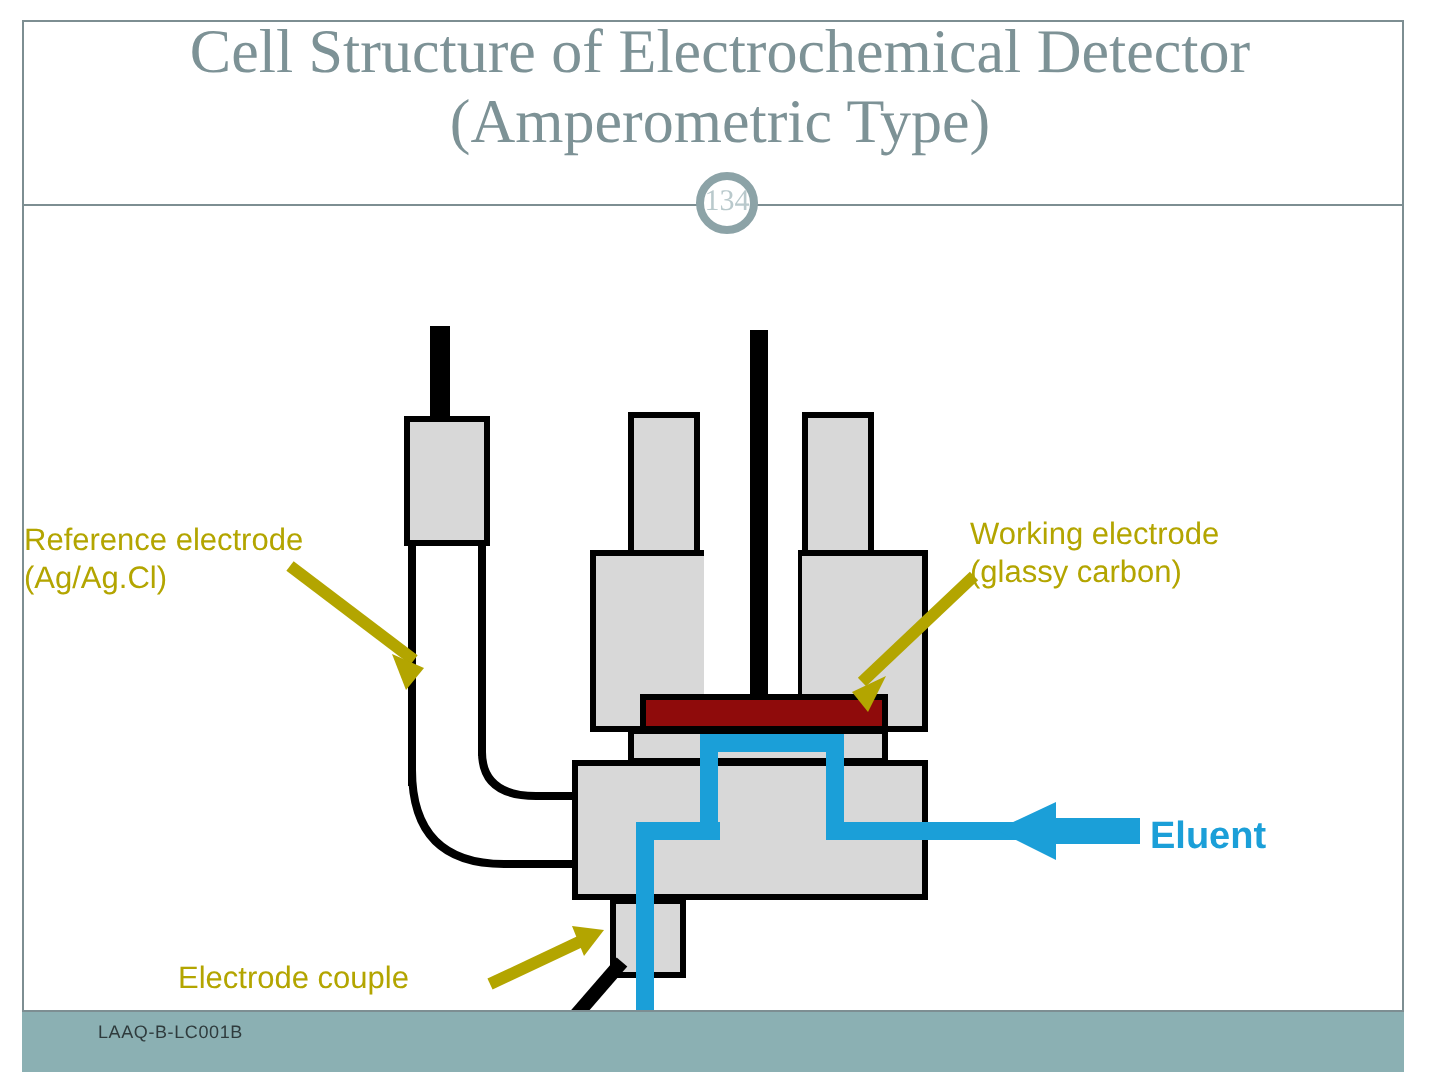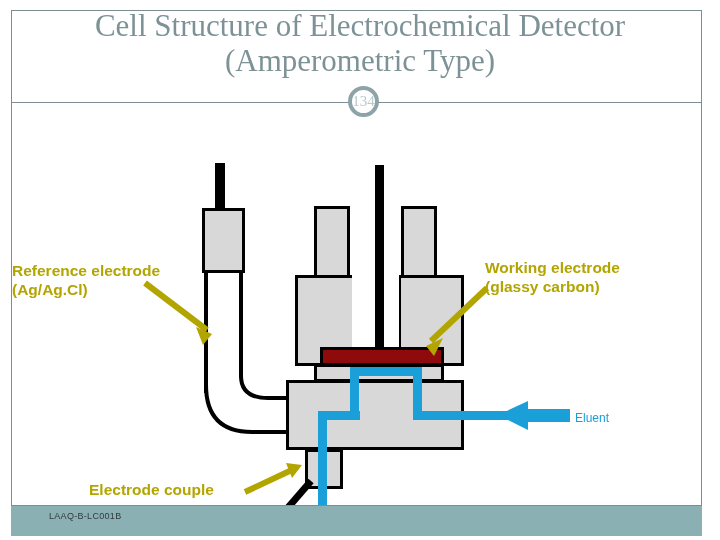--- a/index.html
+++ b/index.html
@@ -114,28 +114,27 @@
     background: #ffffff;
   }
 
   
   .lbl {
     position: absolute;
     font-size: 15.5px;
     line-height: 19px;
     color: #b3a500;
     white-space: pre-line;
-    font-weight: bold;
   }
   .lbl-blue {
     position: absolute;
-    font-size: 12px;
+    font-size: 19px;
     line-height: 19px;
     color: #1b9fd8;
-    font-weight: normal;
+    font-weight: bold;
   }
 
   svg.overlay {
     position: absolute;
     left: 0;
     top: 0;
     width: 720px;
     height: 540px;
     pointer-events: none;
   }

